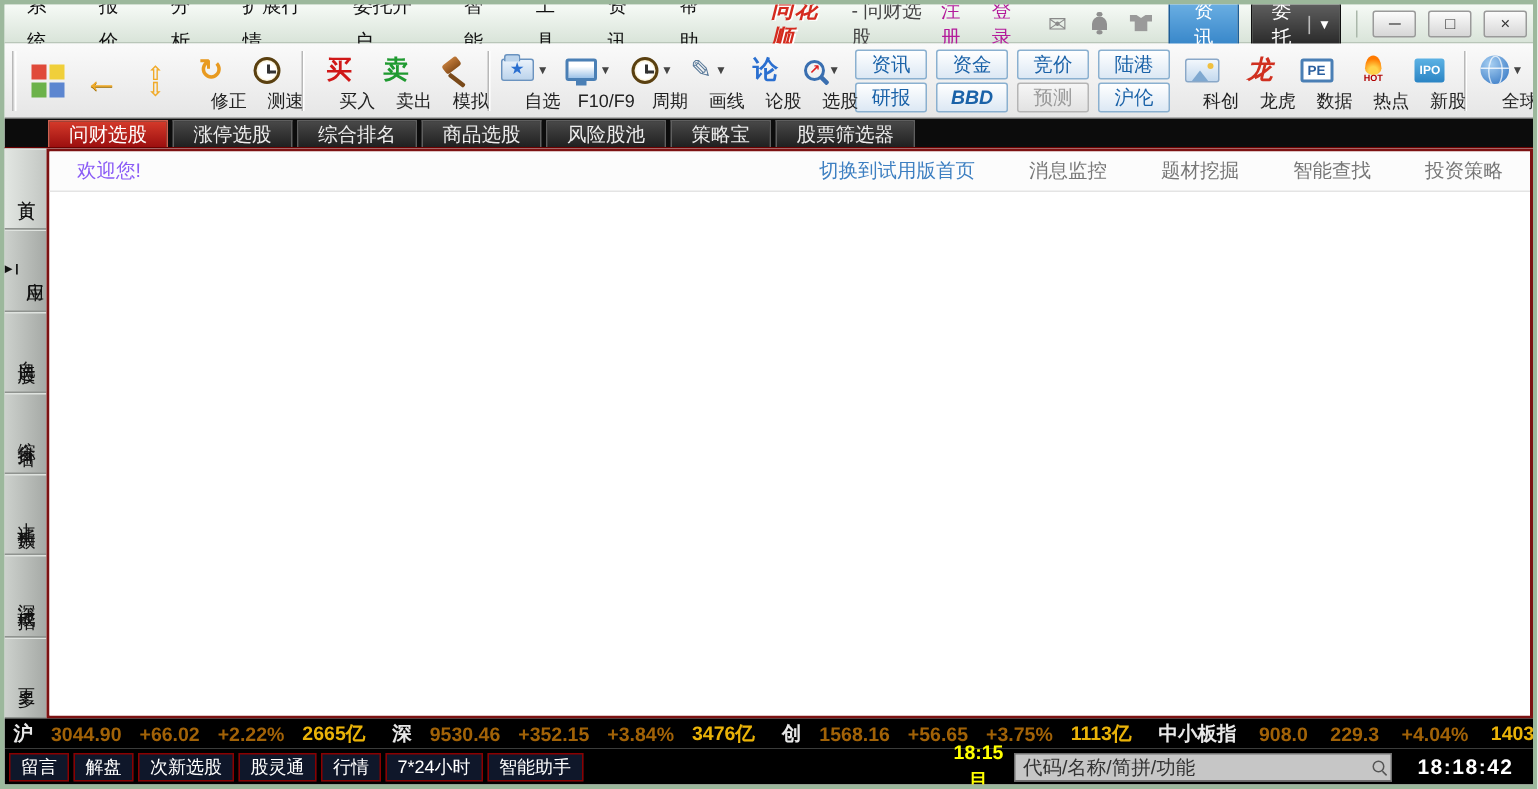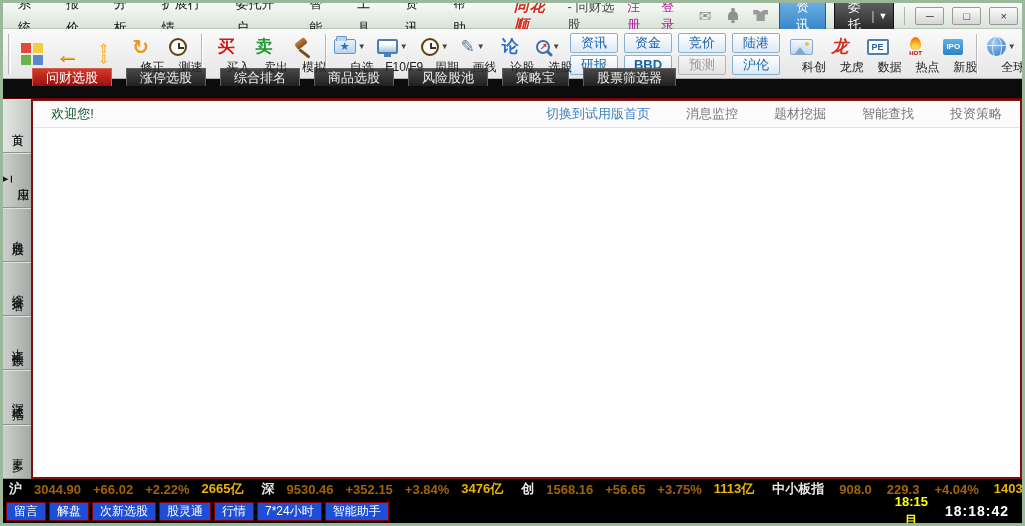--- a/index.html
+++ b/index.html
@@ -54,66 +54,66 @@
   .folder .star { color:#2a6fd0; font-size:11px; line-height:11px; }
   .monitor { width:21px; height:15px; border:2px solid #4a7fb5; background:linear-gradient(#fff 30%,#9cc2e8); border-radius:2px; position:relative; }
   .monitor::after { content:''; position:absolute; left:5px; bottom:-5px; width:7px; height:3px; background:#4a7fb5; }
   .pencil { font-size:17px; color:#5a7a9a; }
   .lun { font-size:17px; font-weight:bold; color:#2a6fd0; }
   .mag { width:14px; height:14px; border:2px solid #3a6fb0; border-radius:50%; position:relative; display:flex; align-items:center; justify-content:center; }
   .mag::after { content:''; position:absolute; right:-5px; bottom:-3px; width:7px; height:3px; background:#3a6fb0; border-radius:1px; transform:rotate(45deg); }
   .mag .zig { color:#e02020; font-size:9px; font-weight:bold; }
   .pairs { display:flex; flex-direction:column; gap:2px; margin:0 3px; }
   .pill { width:48px; height:20px; text-align:center; line-height:18px; font-size:13px; color:#1a62a8; background:linear-gradient(#ffffff,#dce8f4); border:1px solid #8ab0d0; border-radius:2px; }
-  .pill.bold { font-weight:bold; }
+  .pill.bold { font-weight:bold; font-style:italic; }
   .pill.disabled { color:#9a9a9a; border-color:#b5b5b5; background:linear-gradient(#f6f6f6,#e2e2e2); }
   .photo { width:23px; height:16px; border:1px solid #8aa8c8; background:linear-gradient(#f2f7fc,#c4d9ee); border-radius:2px; position:relative; overflow:hidden; }
   .photo::before { content:''; position:absolute; bottom:-2px; left:2px; border-left:7px solid transparent; border-right:7px solid transparent; border-bottom:9px solid #7fa8d0; }
   .photo::after { content:''; position:absolute; top:2px; right:3px; width:4px; height:4px; border-radius:50%; background:#f0c040; }
   .dragon { font-size:17px; font-weight:bold; font-style:italic; color:#d03020; }
   .pebox { width:22px; height:16px; border:2px solid #4a7fb5; border-radius:2px; background:#fff; color:#2a5f9f; font-size:9px; font-weight:bold; display:flex; align-items:center; justify-content:center; }
   .flamebox { display:flex; flex-direction:column; align-items:center; }
   .flame { width:11px; height:13px; background:radial-gradient(circle at 50% 80%, #ffd24a 25%, #ff7a00 70%); border-radius:50% 50% 50% 50% / 65% 65% 35% 35%; }
   .hotword { font-size:6px; font-weight:bold; color:#b00000; line-height:6px; }
   .ipobox { width:20px; height:16px; background:linear-gradient(#5cb2e4,#2a84c4); border-radius:2px; color:#fff; font-size:8px; font-weight:bold; display:flex; align-items:center; justify-content:center;text-align:right; }
   .globe { width:19px; height:19px; border-radius:50%; background:radial-gradient(circle at 35% 30%, #a8d0f2, #2a6fc0); position:relative; overflow:hidden; }
   .globe::before { content:''; position:absolute; top:8px; left:0; width:19px; height:1px; background:rgba(255,255,255,.8); }
   .globe::after { content:''; position:absolute; top:0; left:5px; width:8px; height:19px; border:1px solid rgba(255,255,255,.7); border-radius:50%; }
 
   
-  .tabbar { height:20px; flex:0 0 20px; background:#0c0c0c; display:flex; align-items:flex-end; gap:14px; padding:1px 0 12px 29px; border-bottom:1px solid #6b0000; }
+  .tabbar { height:20px; flex:0 0 20px; background:#0c0c0c; display:flex; align-items:flex-end; gap:3px; padding:1px 0 0 29px; border-bottom:1px solid #6b0000; }
   .tab { font-size:13px; color:#eee; padding:0 13px; line-height:17px; background:linear-gradient(#484848,#202020); border:1px solid #5f5f5f; border-bottom:none; white-space:nowrap; }
   .tab.active { background:linear-gradient(#d43a2a,#9c0f0f); border-color:#d06050; color:#fff; }
 
   
   .main { flex:1 1 auto; display:flex; min-height:0; background:#b9bdb9; }
   .sidebar { flex:0 0 27px; background:linear-gradient(to right,#cdd1cd,#a5a9a5); display:flex; flex-direction:column; }
   .side-item { flex:1 1 0; display:flex; flex-direction:column; align-items:center; justify-content:center; writing-mode:vertical-lr; text-orientation:upright; font-size:12px; color:#111; letter-spacing:2px; border-bottom:1px solid #8f938f; box-shadow:inset 0 1px 0 #dfe3df; }
   .side-item.active { background:linear-gradient(to right,#e3e7e3,#c2c6c2); }
   .side-ico { writing-mode:horizontal-tb; font-size:7px; color:#111; margin-bottom:2px; letter-spacing:0; }
   .content { flex:1 1 auto; border:2px solid #7c1212; background:#fff; display:flex; flex-direction:column; min-width:0; }
   .welcome-row { height:27px; flex:0 0 27px; display:flex; align-items:center; padding:0 18px; border-bottom:1px solid #e4e4e4; background:#fcfcfc; }
-  .welcome { font-size:13px; color:#14532d; }
+  .welcome { font-size:13px; color:#8b5cf6; }
   .wr-links { margin-left:auto; display:flex; align-items:center; gap:36px; }
   .link-blue { font-size:13px; color:#3d7fc1;font-family:Liberation Serif, serif; }
   .link-gray { font-size:13px; color:#777; }
   .content-body { flex:1 1 auto; background:#fff; }
 
   
   .marketbar { height:20px; flex:0 0 20px; background:#000; display:flex; align-items:center; font-weight:bold; font-size:13px; padding:0 6px; overflow:hidden; white-space:nowrap; }
   .mg { display:flex; align-items:center; gap:12px; }
   .mg.tight { gap:15px; }
   .m-name { color:#e8e8e8; font-weight:bold; }
   .m-up { color:#a16207; }
   .m-cyan { color:#eab308; }
   .m-sep { width:1px; height:14px; background:#5a5a5a; margin:0 9px; }
 
   
   .statusbar { height:24px; flex:0 0 24px; background:#000; display:flex; align-items:center; padding:0 3px; gap:3px; }
-  .st-item { border:1px solid #8b0000; color:#fff; font-size:12px; padding:0 7px; height:19px; line-height:17px; background:#1d4ed8; white-space:nowrap; }
+  .st-item { border:1px solid #8b0000; color:#fff; font-size:12px; padding:0 7px; height:19px; line-height:17px; background:#0f172a; white-space:nowrap; }
   .ticker { margin-left:auto; display:flex; align-items:center; gap:3px; color:#ffff00; font-weight:bold; font-size:13px;flex-direction:column; }
   .ticker .glyph { font-size:12px; }
   .code-input { width:252px; height:19px; background:#c6c6c6; border:1px solid #707070; font-size:13px; color:#222; padding:0 20px 0 5px; font-family:"Liberation Sans","DejaVu Sans",sans-serif; }
   .code-input::placeholder { color:#333; opacity:1; }
   .search-wrap { position:relative; display:flex; align-items:center; margin-left:4px; }
   .smag { position:absolute; right:5px; width:8px; height:8px; border:1px solid #555; border-radius:50%; }
   .smag::after { content:''; position:absolute; right:-3px; bottom:-2px; width:4px; height:1px; background:#555; transform:rotate(45deg); }
   .clock-txt { color:#fff; font-weight:bold; font-size:14px; margin:0 10px 0 14px; letter-spacing:1px; }
 </style>
 </head>
@@ -396,16 +396,20 @@
     <span class="st-item">解盘</span>
     <span class="st-item">次新选股</span>
     <span class="st-item">股灵通</span>
     <span class="st-item">行情</span>
     <span class="st-item">7*24小时</span>
     <span class="st-item">智能助手</span>
     <span class="ticker">
       <span>18:15</span>
       <span class="glyph">目</span>
     </span>
+    <span class="search-wrap">
+      <input class="code-input" type="text" placeholder="代码/名称/简拼/功能" style="">
+      <span class="smag"></span>
+    </span>
     <span class="clock-txt">18:18:42</span>
   </div>
 
 </div>
 
 </body></html>

